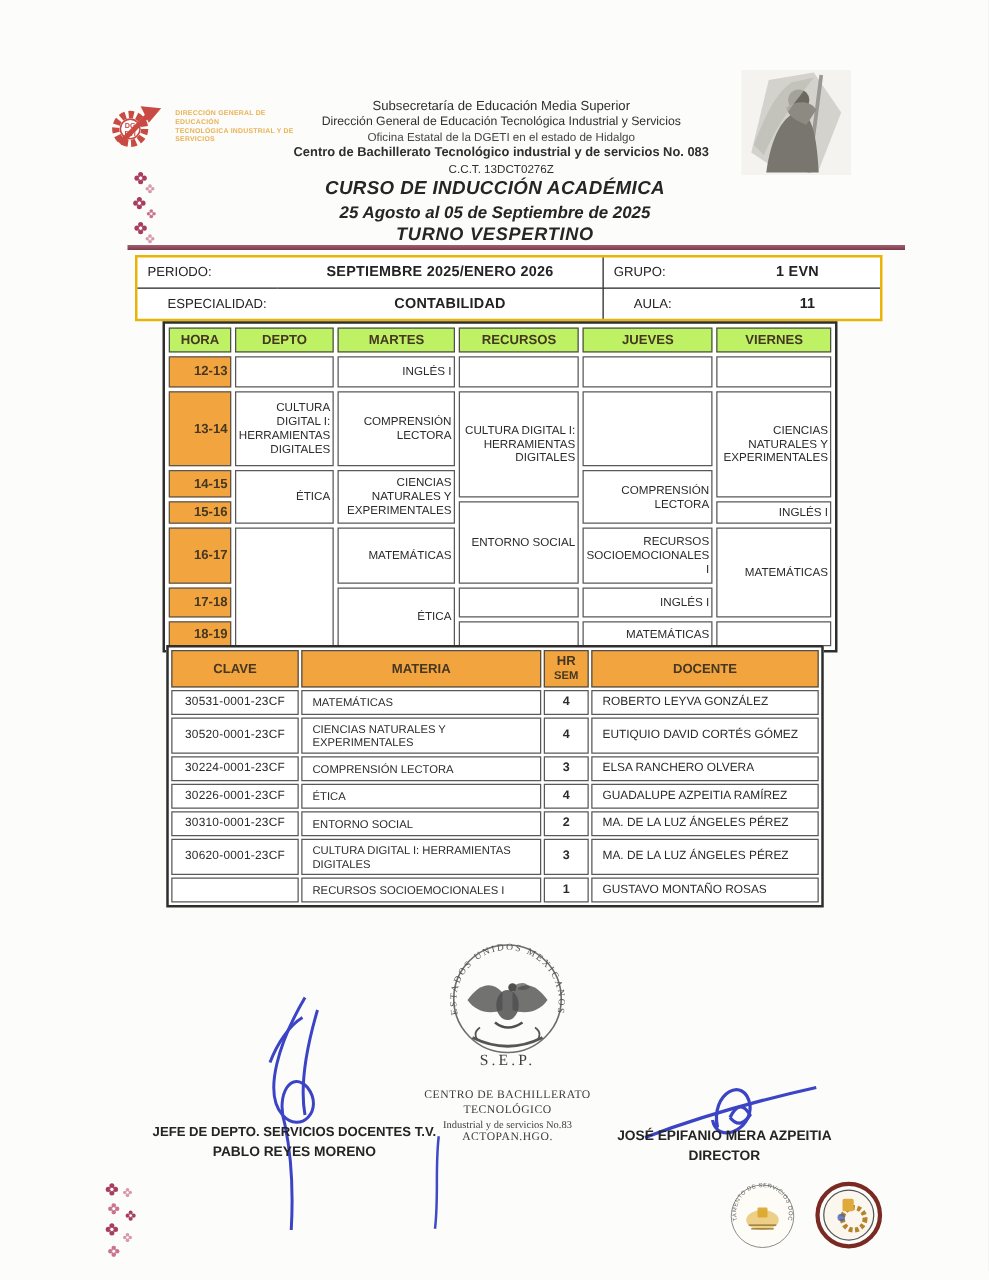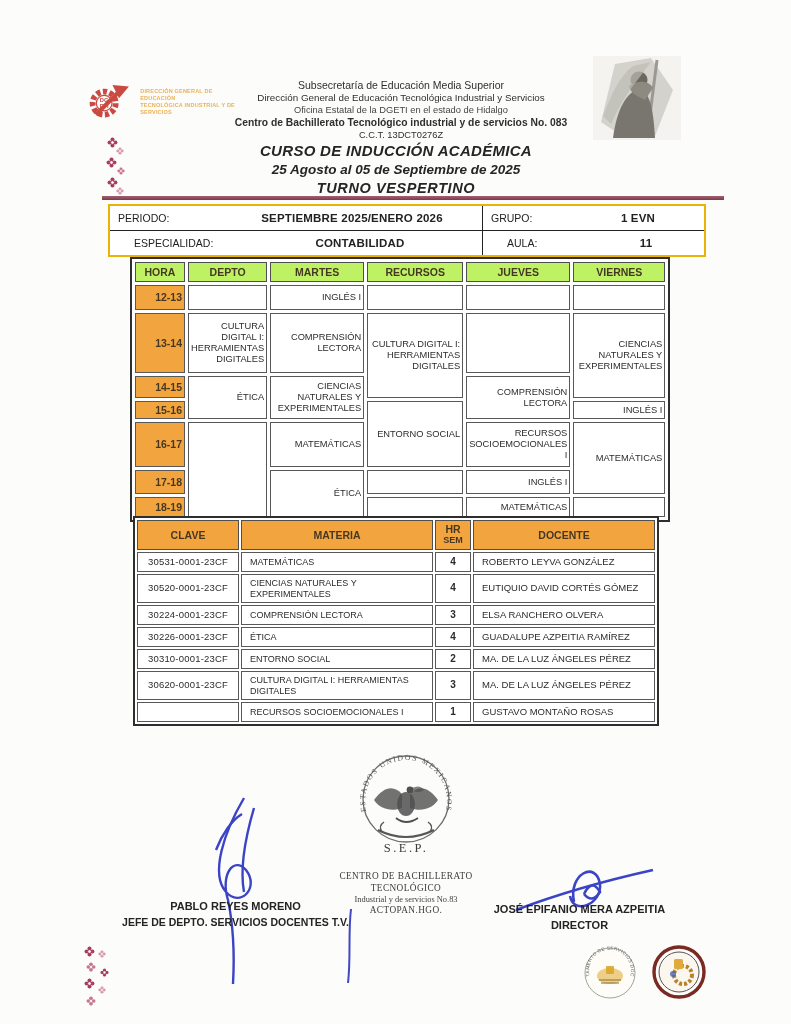--- a/index.html
+++ b/index.html
@@ -326,22 +326,22 @@
   <div class="ink" style="left:512px;top:858px;">
     <svg width="145" height="62" viewBox="0 0 145 62">
       <g stroke="#2b35c0" stroke-width="2.6" fill="none" opacity=".92">
         <path d="M4,52 C46,36 96,22 141,12"></path>
         <path d="M62,44 C56,16 84,2 88,26 C90,46 62,58 58,38"></path>
         <path d="M72,36 q8,-16 16,-2 q-8,12 -16,2"></path>
       </g>
     </svg>
   </div>
   <div class="sig-left">
+    <div style="font-size:10.5px">JEFE DE DEPTO. SERVICIOS DOCENTES T.V.</div>
     <div>PABLO REYES MORENO</div>
-    <div style="font-size:10.5px">JEFE DE DEPTO. SERVICIOS DOCENTES T.V.</div>
   </div>
   <div class="sig-right">
     <div>JOSÉ EPIFANIO MERA AZPEITIA</div>
     <div>DIRECTOR</div>
   </div>
 
   <div class="floral-bottom">
     <svg width="34" height="66" viewBox="0 0 34 66">
       <use href="#flower" x="2" y="2" width="11" height="11" color="#a83d5c" fill="#a83d5c"></use>
       <use href="#flower" x="16" y="6" width="8" height="8" color="#d898ab" fill="#d898ab"></use>

